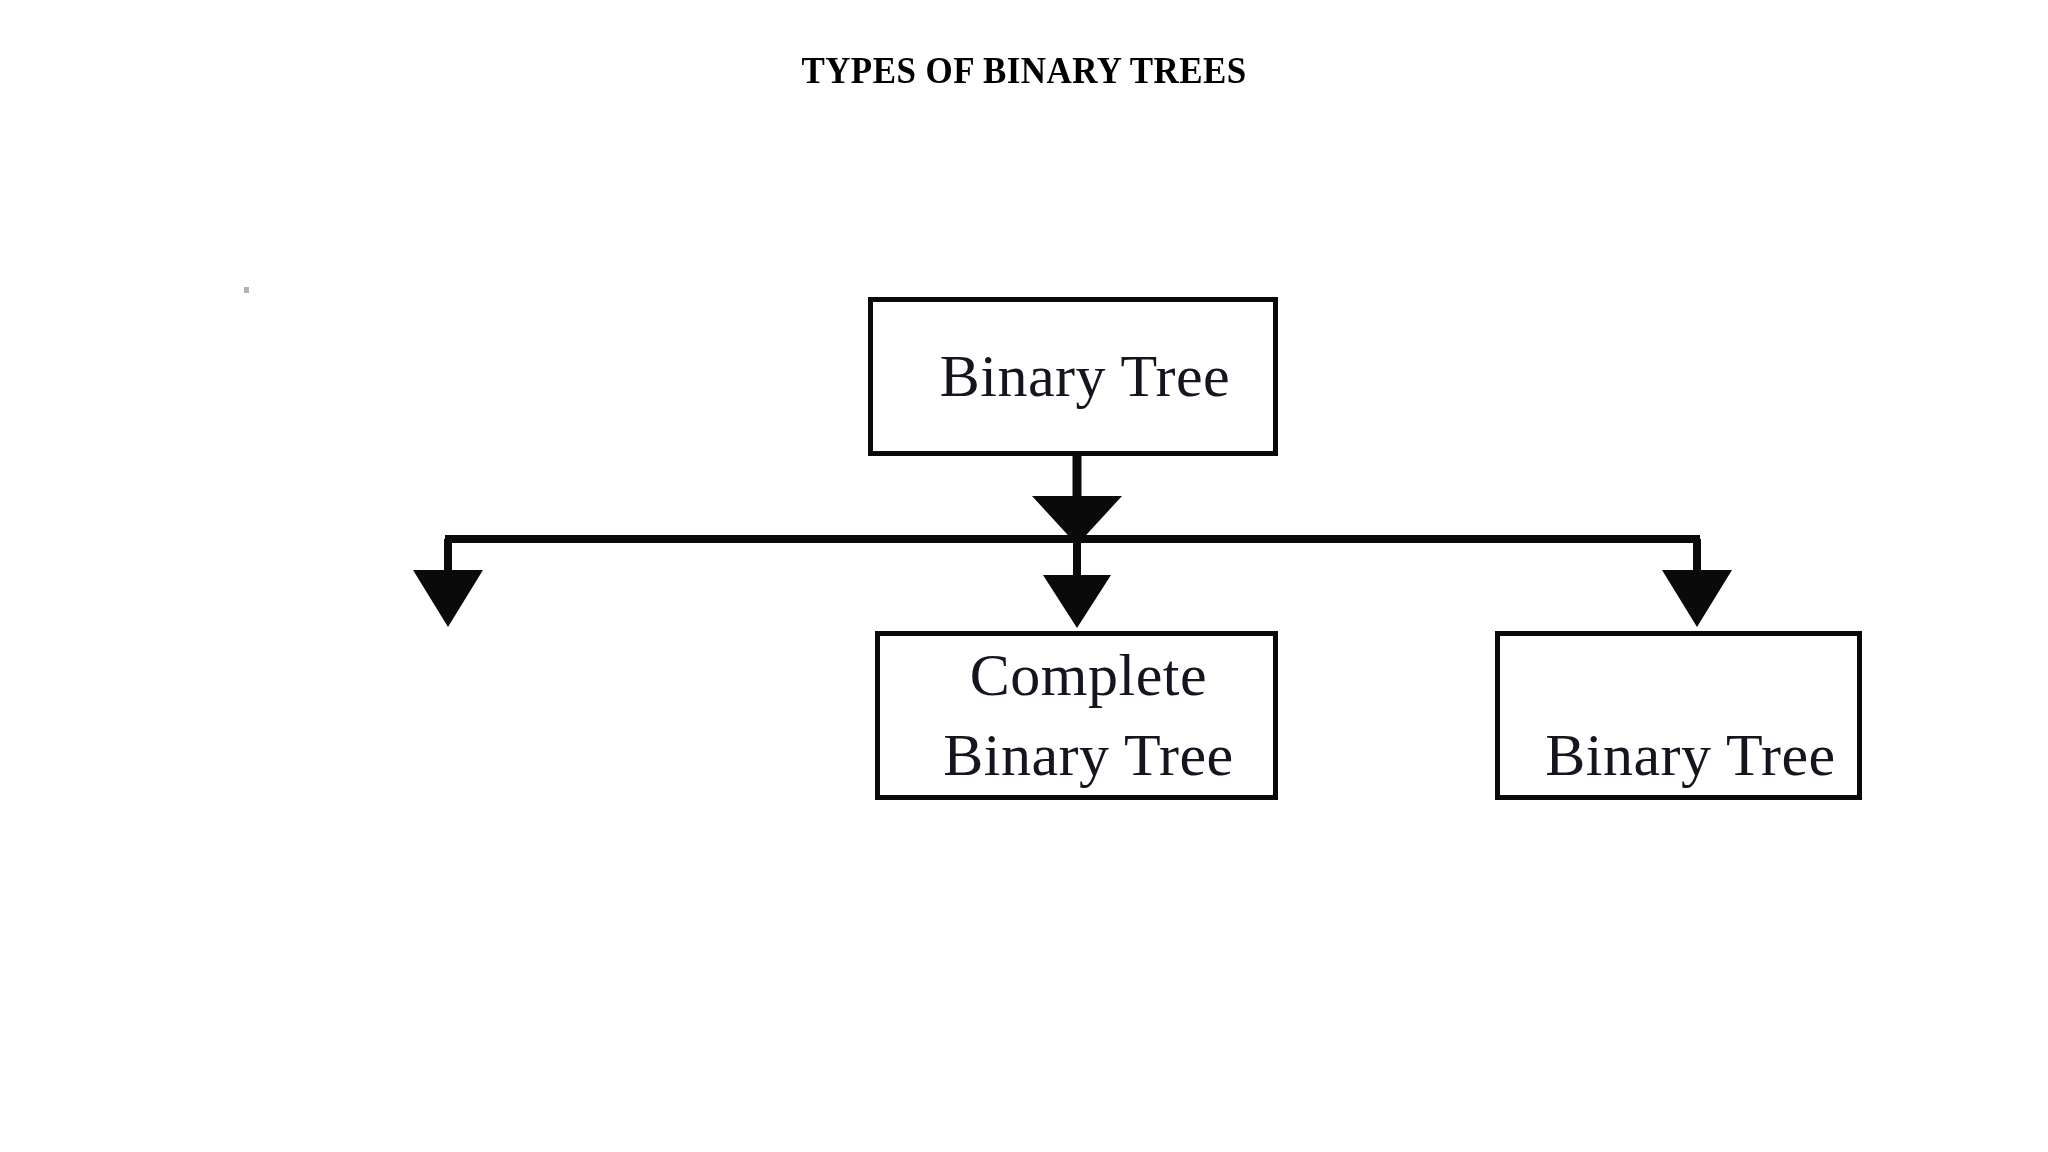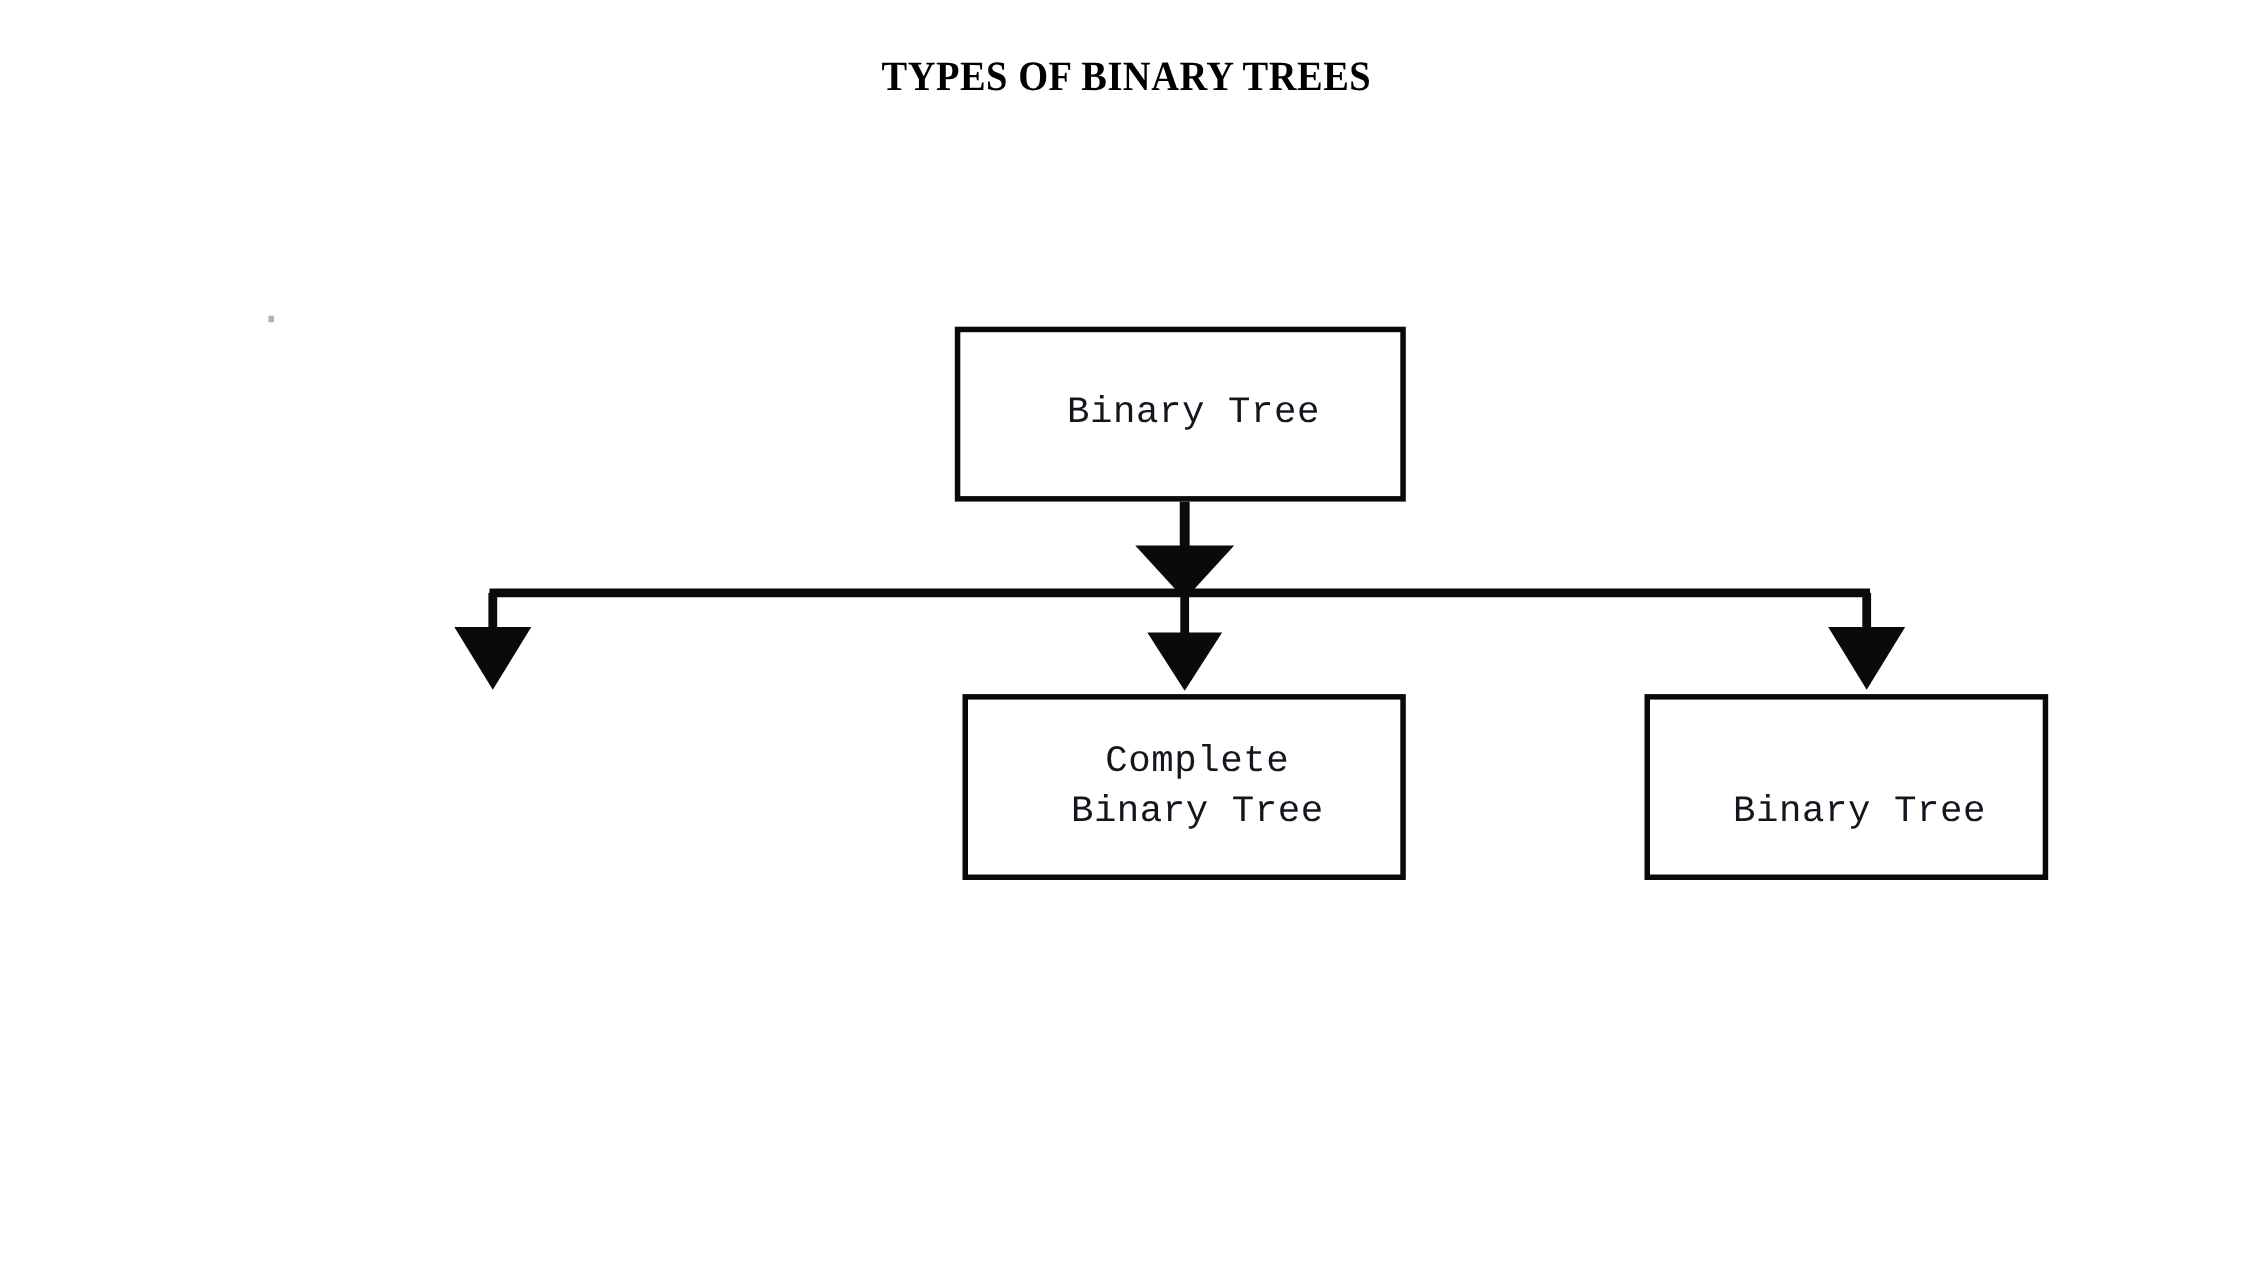--- a/index.html
+++ b/index.html
@@ -45,23 +45,23 @@
   .node-box {
     position: absolute;
     box-sizing: border-box;
     border: 5px solid #0a0a0a;
     background: #ffffff;
     display: flex;
     align-items: center;
     justify-content: center;
     text-align: center;
     color: #15151f;
-    font-family: Liberation Mono, monospace;
+    font-family: Liberation Serif, serif;
     font-weight: 400;
-    font-size: 34px;
+    font-size: 60px;
     line-height: 1.32;
     letter-spacing: 0.5px;
     padding-left: 24px;
   }
   .node-box .label {
     display: block;
     padding: 0 8px;
   }
 
   #box-root   { left: 868px;  top: 297px; width: 410px; height: 159px; }

